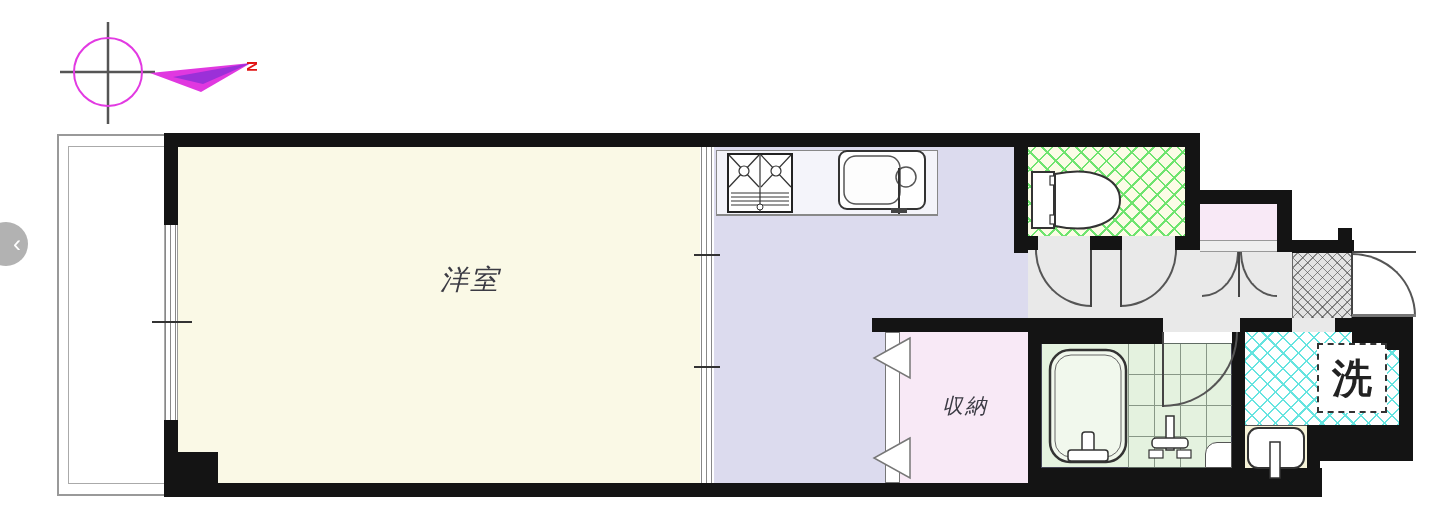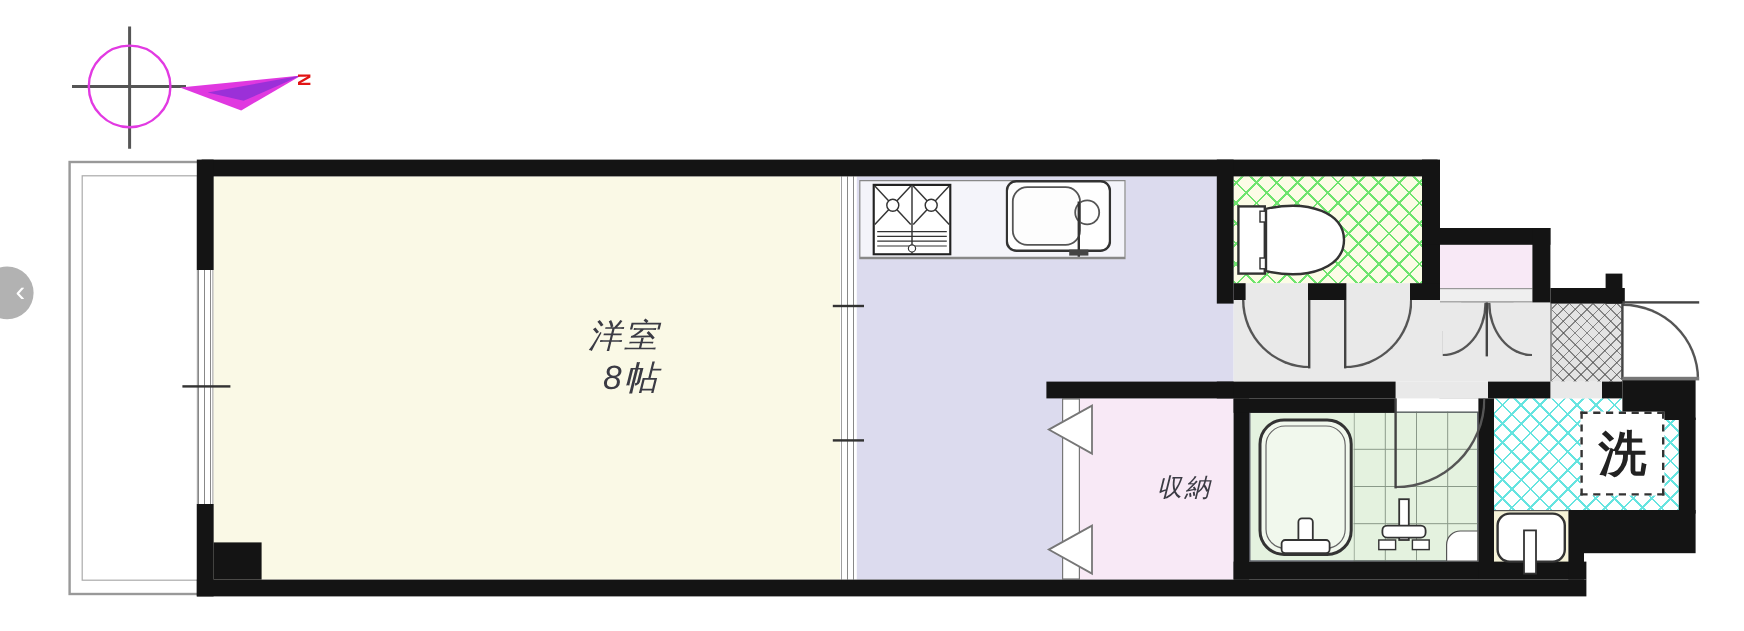--- a/index.html
+++ b/index.html
@@ -34,21 +34,21 @@
   .hatch-gray{background:
      repeating-linear-gradient(45deg,rgba(70,70,70,.6) 0 1px,transparent 1px 7px),
      repeating-linear-gradient(-45deg,rgba(70,70,70,.6) 0 1px,transparent 1px 7px),
      #e3e3e3;border-left:1px solid #666;}
   .tilegrid{background-image:
      linear-gradient(#6a7a6a 1px,transparent 1px),
      linear-gradient(90deg,#6a7a6a 1px,transparent 1px);
      background-size:26px 31px;opacity:.75;}
   .glass-v{background:repeating-linear-gradient(90deg,#888 0 1px,transparent 1px 5px);}
   .tick{position:absolute;background:#333;}
-  .label{position:absolute;color:#3b3b44;font-style:italic;text-align:right;
+  .label{position:absolute;color:#3b3b44;font-style:italic;text-align:center;
          letter-spacing:2px;white-space:nowrap;}
   #wash-box{position:absolute;background:#fff;border:2px dashed #333;
             display:flex;align-items:center;justify-content:center;
             font-style:normal;font-weight:700;color:#222;}
   #prev-btn{position:absolute;left:-16px;top:222px;width:44px;height:44px;border-radius:50%;
             background:var(--btngray);color:#fff;display:flex;align-items:center;
             justify-content:flex-end;padding-right:7px;font-size:24px;cursor:pointer;
             user-select:none;}
   #north-label{position:absolute;left:247px;top:58px;color:var(--northred);
                font-weight:700;font-size:15px;transform:rotate(90deg);font-style:normal;}
@@ -192,21 +192,20 @@
 
   <div class="abs" style="left:1205px;top:442px;width:27px;height:26px;background:#fff;border:1px solid #555;border-top-left-radius:12px;"></div>
 
   <svg class="abs" style="left:1246px;top:426px;" width="62" height="54" viewBox="0 0 62 54">
     <rect x="2" y="2" width="56" height="40" rx="10" fill="#fff" stroke="#333" stroke-width="2"></rect>
     <rect x="24" y="16" width="10" height="36" fill="#fff" stroke="#333" stroke-width="1.5"></rect>
   </svg>
 
   <div class="label" style="left:390px;top:262px;width:160px;font-size:28px;line-height:1.25;">
     <div>洋室</div>
-    <div>8帖</div>
   </div>
   <div class="label" style="left:920px;top:392px;width:90px;font-size:21px;">収納</div>
   <div id="wash-box" style="left:1317px;top:343px;width:70px;height:70px;font-size:40px;">
     <span>洗</span>
   </div>
 
   <div id="prev-btn">
     <span>‹</span>
   </div>
 

